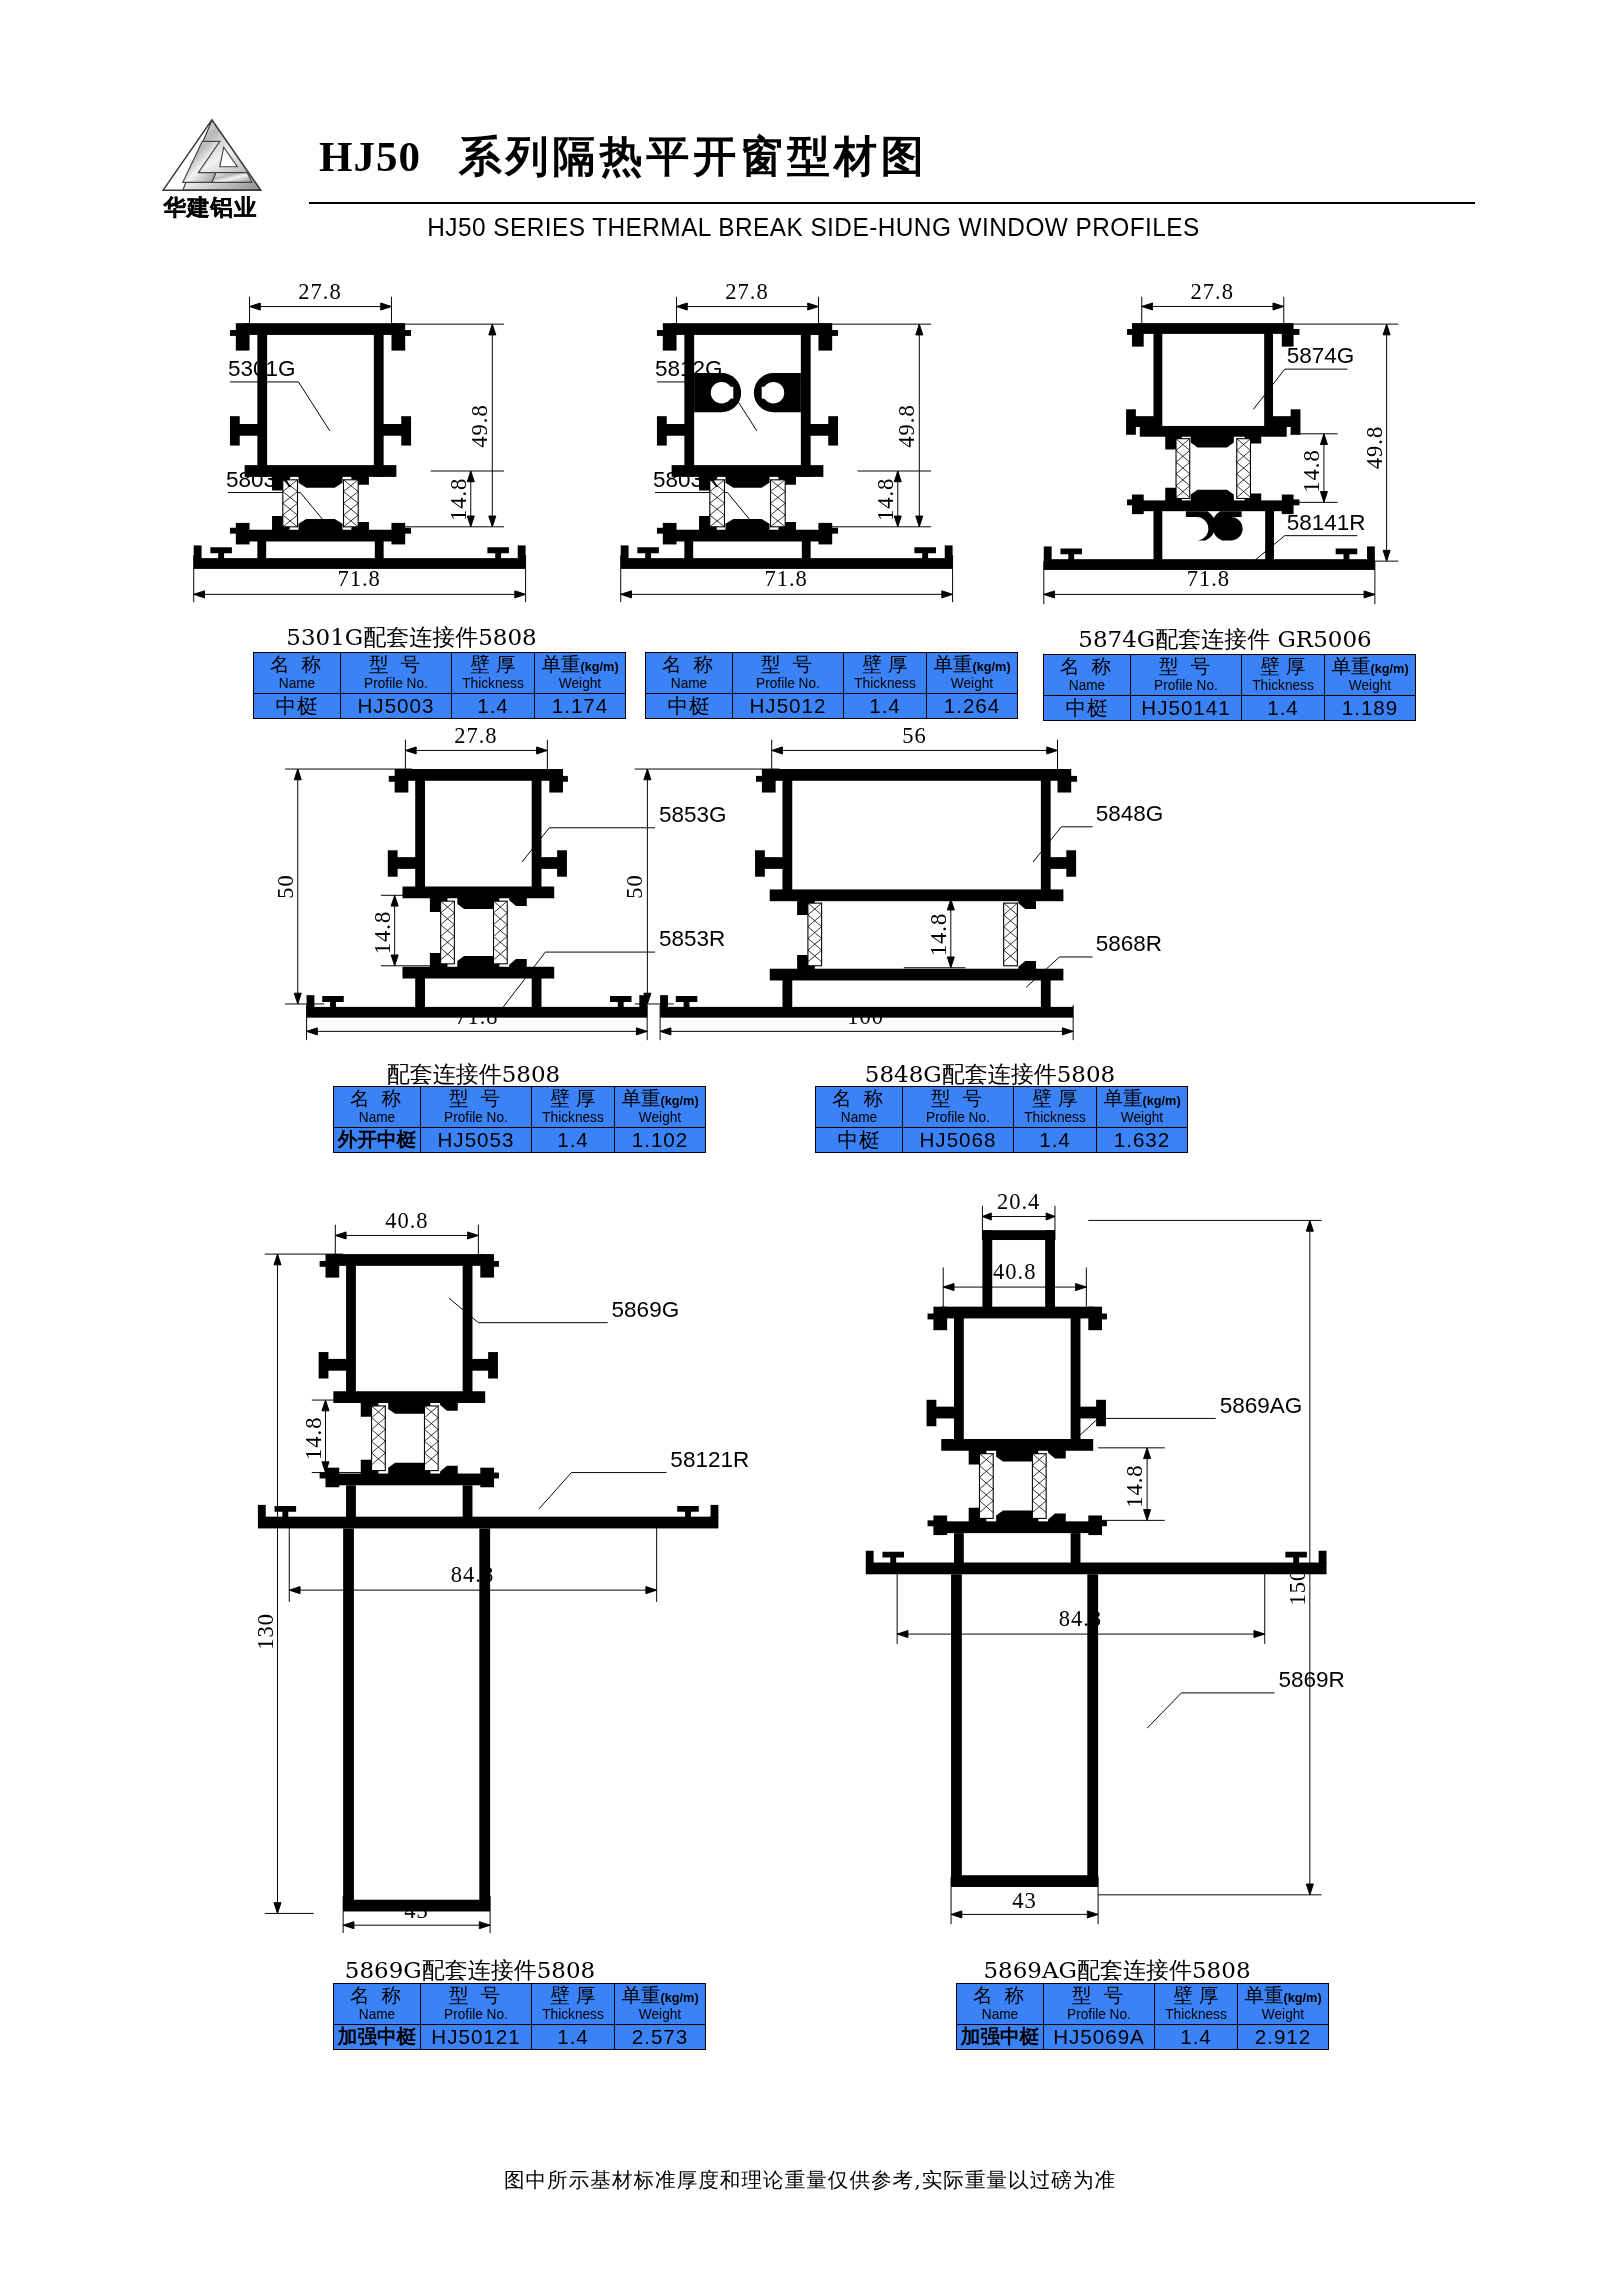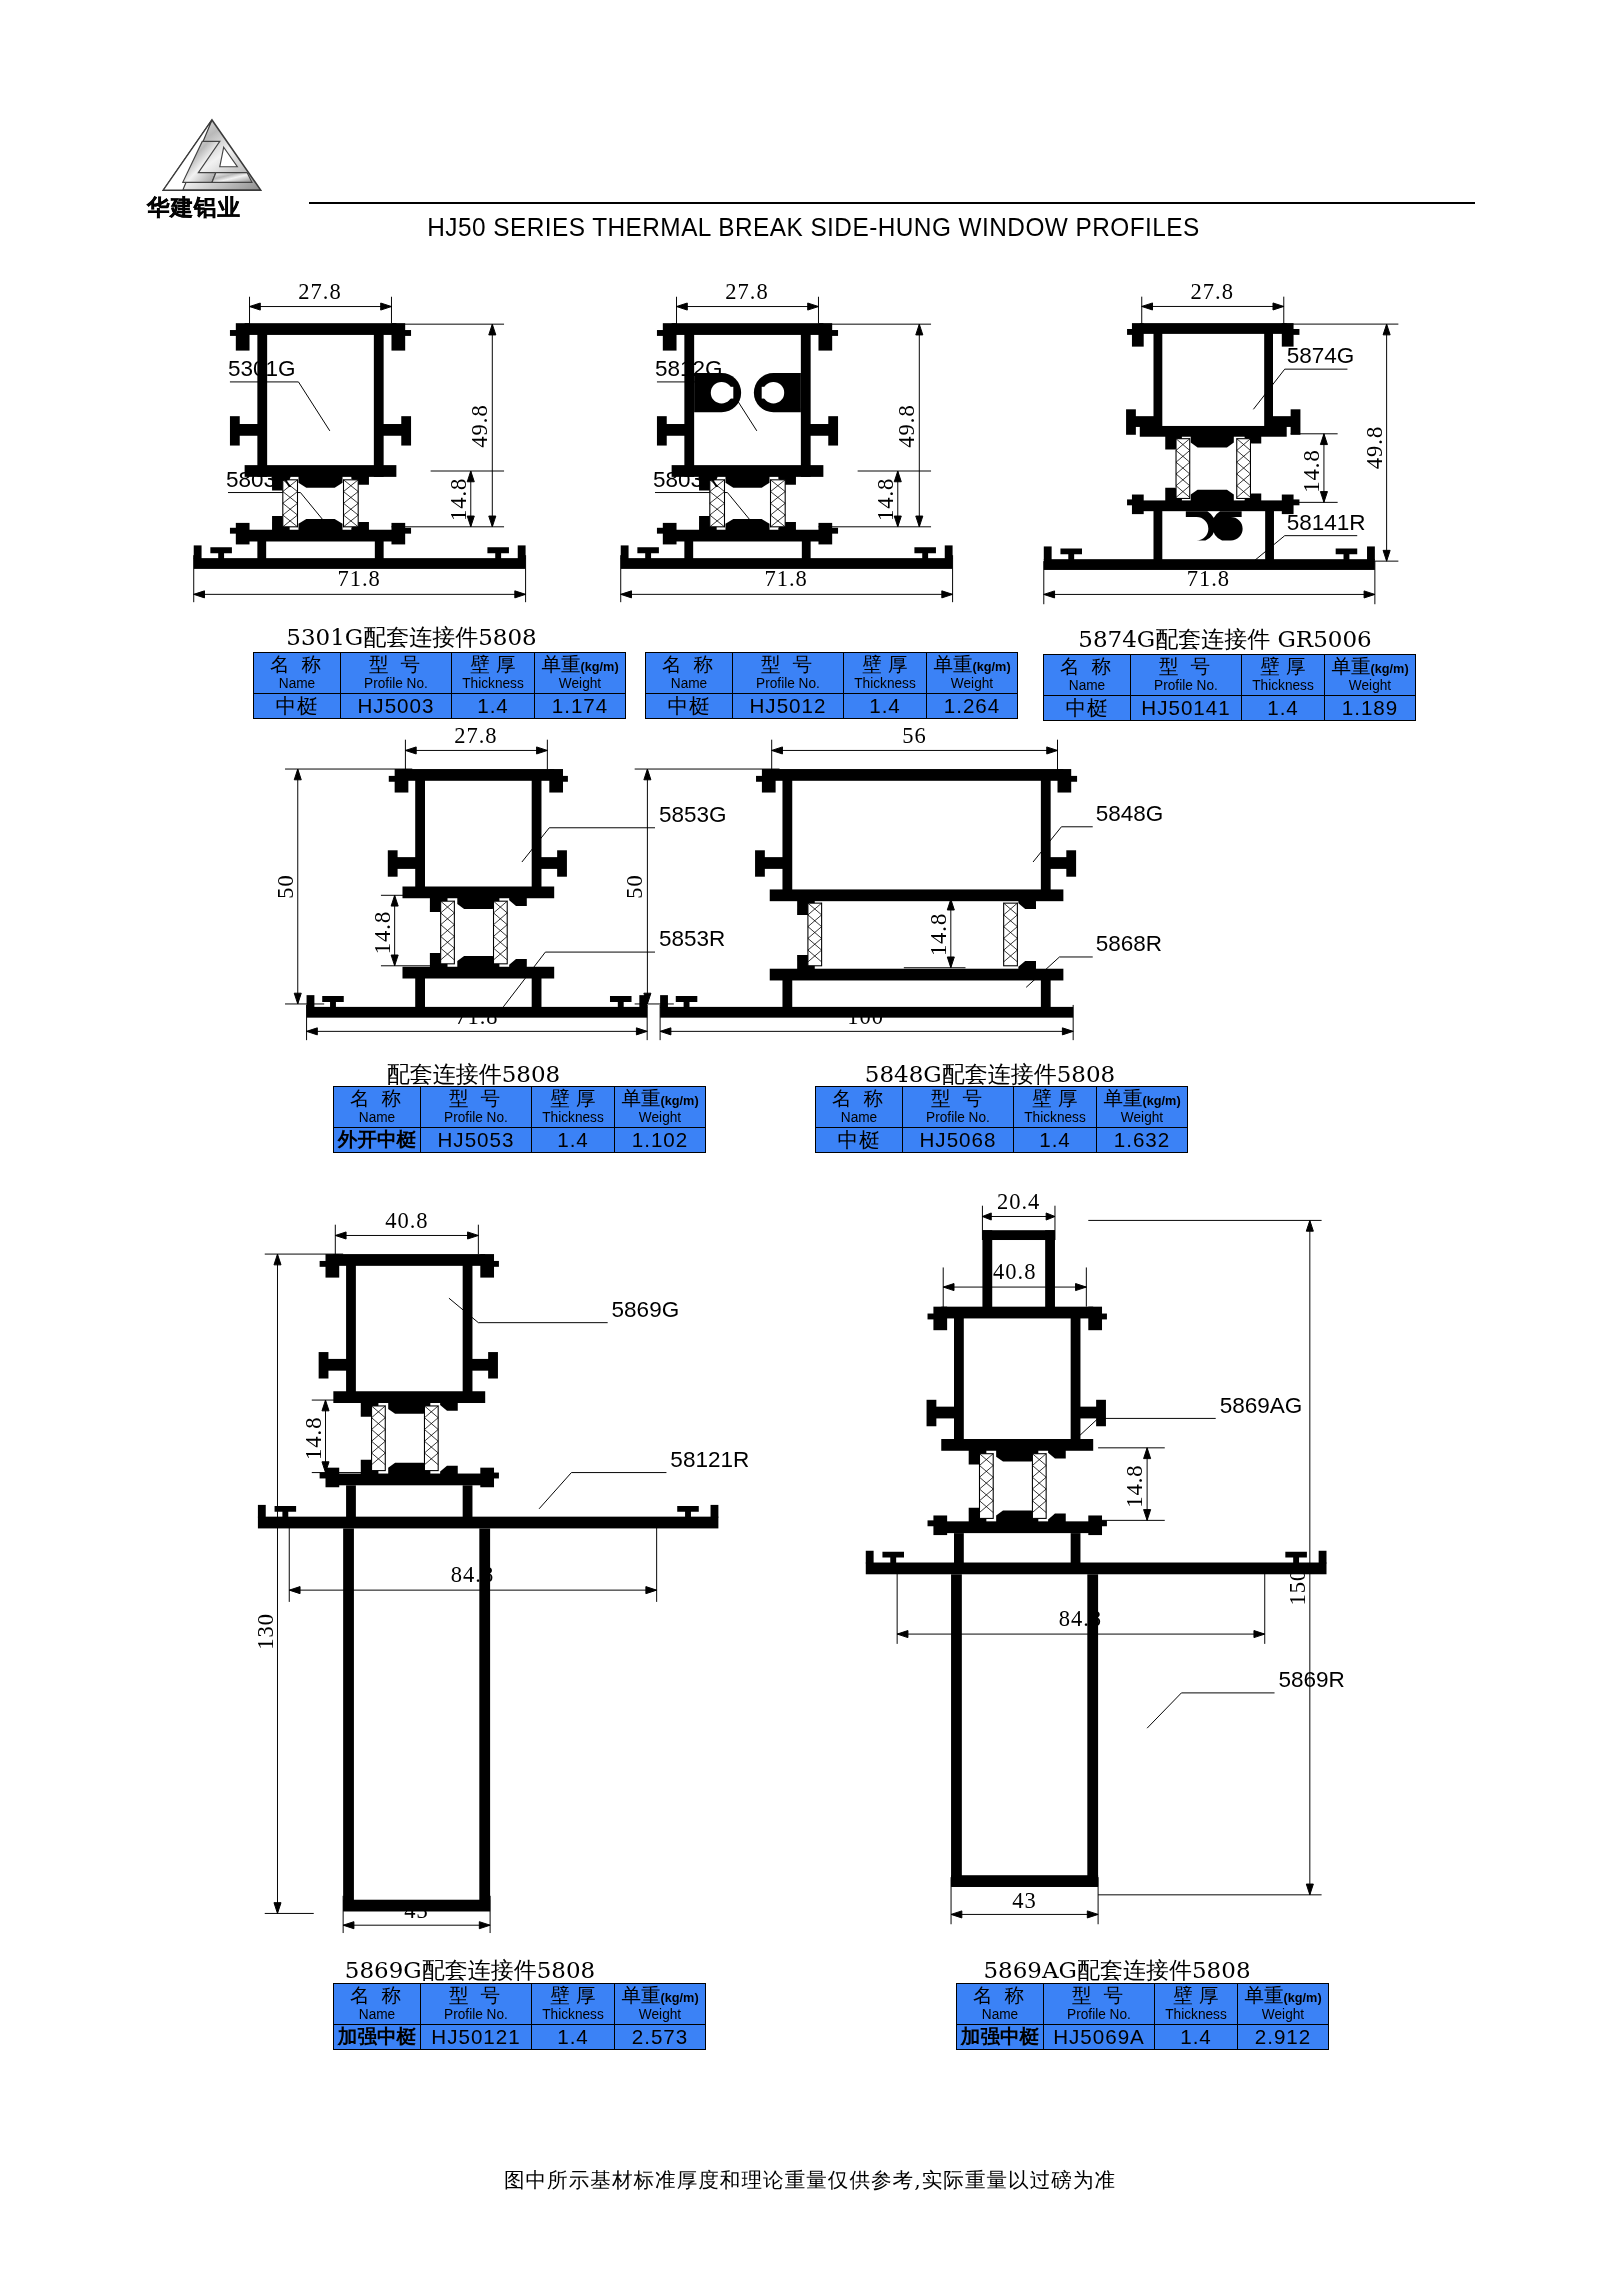--- a/index.html
+++ b/index.html
@@ -7,21 +7,21 @@
     width:1620px;height:2293px;position:relative;
     font-family:"Liberation Serif","DejaVu Serif",serif;
     color:#000;overflow:hidden;
   }
   .page{position:absolute;inset:0;background:#fff;}
 
   
   #header{position:absolute;left:147px;top:118px;width:1333px;height:108px;}
   #logo{position:absolute;left:0;top:0;width:127px;height:108px;}
   #logo-mark{position:absolute;left:11.8px;top:0;width:106px;height:76px;}
-  #logo-text{position:absolute;left:0;top:74px;width:127px;text-align:left;
+  #logo-text{position:absolute;left:0;top:74px;width:127px;text-align:center;
     font-family:"DejaVu Sans","Liberation Sans",sans-serif;
     font-weight:bold;font-size:22.5px;letter-spacing:1px;color:#111;
     -webkit-text-stroke:0.4px #000;}
   #title-cn{position:absolute;left:172px;top:9.8px;font-size:43px;font-weight:bold;
     font-family:"DejaVu Serif","Liberation Serif",serif;letter-spacing:3.9px;white-space:nowrap;}
   #title-cn .lat{font-family:"Liberation Serif",serif;letter-spacing:1px;}
   #title-rule{position:absolute;left:162px;top:84px;width:1166px;height:2px;background:#000;}
   #title-en{position:absolute;left:0;top:94px;width:1333px;text-align:center;
     font-family:"Liberation Sans","DejaVu Sans",sans-serif;
     font-size:26.5px;letter-spacing:0.5px;transform:scaleX(0.92);transform-origin:center;}
@@ -69,20 +69,21 @@
         </defs>
         <path d="M54 2 L104 74 L4 74 Z" fill="url(#gsil)" stroke="#3a3a3a" stroke-width="1.6"></path>
         <path d="M54 2 L24 74 L4 74 Z" fill="#ffffff" stroke="#3a3a3a" stroke-width="1.2"></path>
         <path d="M44 24 L62 24 L40 56 L58 56 L54 66 L24 66 Z" fill="url(#gsil)" stroke="#444" stroke-width="1.2"></path>
         <path d="M66 30 L80 50 L62 50 Z" fill="#ffffff" stroke="#444" stroke-width="1.2"></path>
         <path d="M58 56 L90 56 L95 66 L54 66 Z" fill="url(#gsil)" stroke="#444" stroke-width="1.2"></path>
       </svg>
       <div id="logo-text">华建铝业</div>
     </div>
 
+    <div id="title-cn"><span class="lat">HJ50</span>&nbsp;&nbsp;<span>系列隔热平开窗型材图</span></div>
     <div id="title-rule"></div>
     <div id="title-en">HJ50  SERIES  THERMAL BREAK SIDE-HUNG  WINDOW  PROFILES</div>
   </div>
 
   <div class="fig" style="left:181px;top:279px;">
     <svg width="372" height="338" viewBox="0 0 380 345">
       <g fill="none" stroke="#000" stroke-width="1">
 
         <line x1="70" y1="18" x2="70" y2="55"></line>
           <line x1="215" y1="18" x2="215" y2="45"></line>

